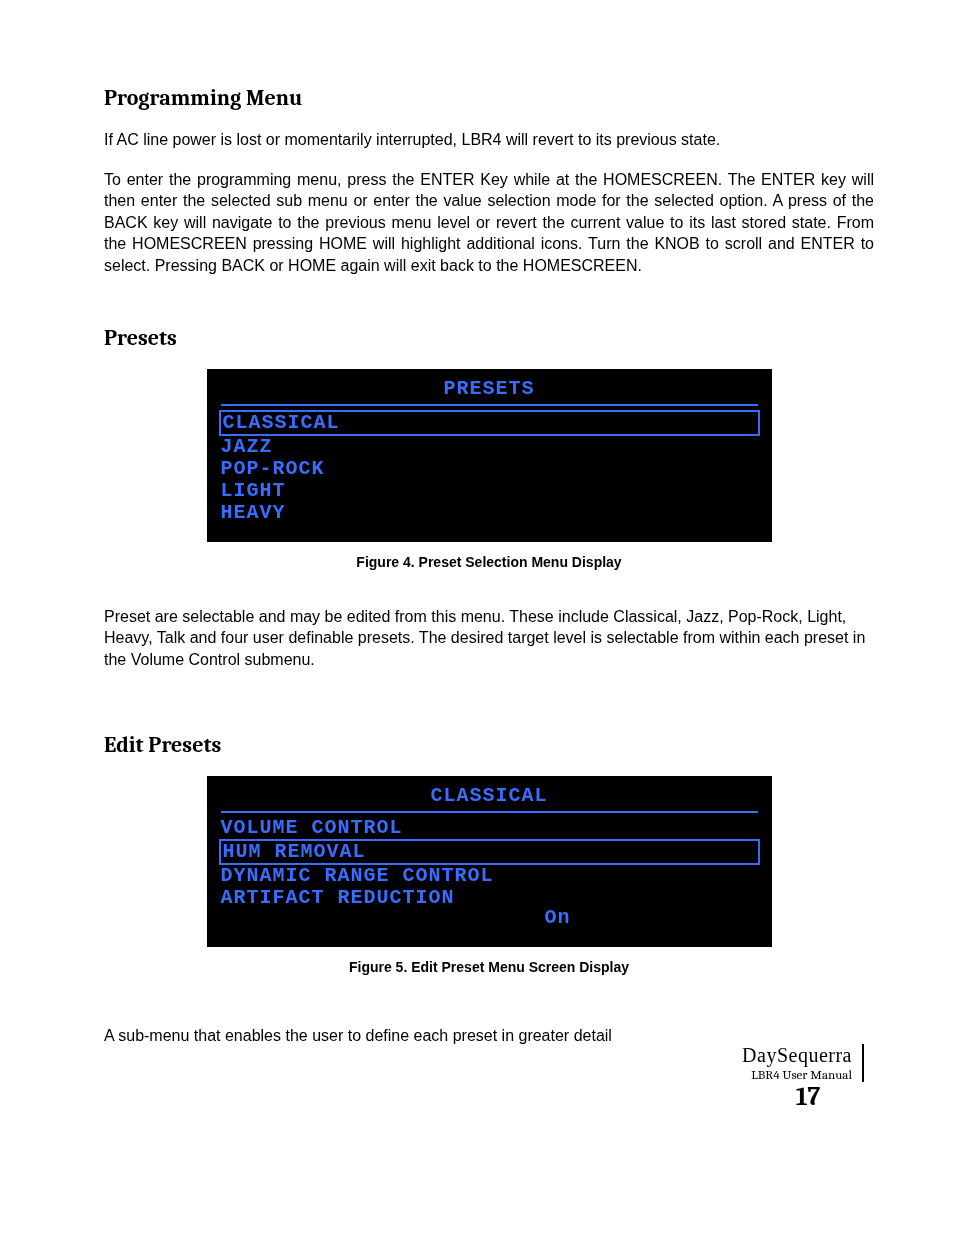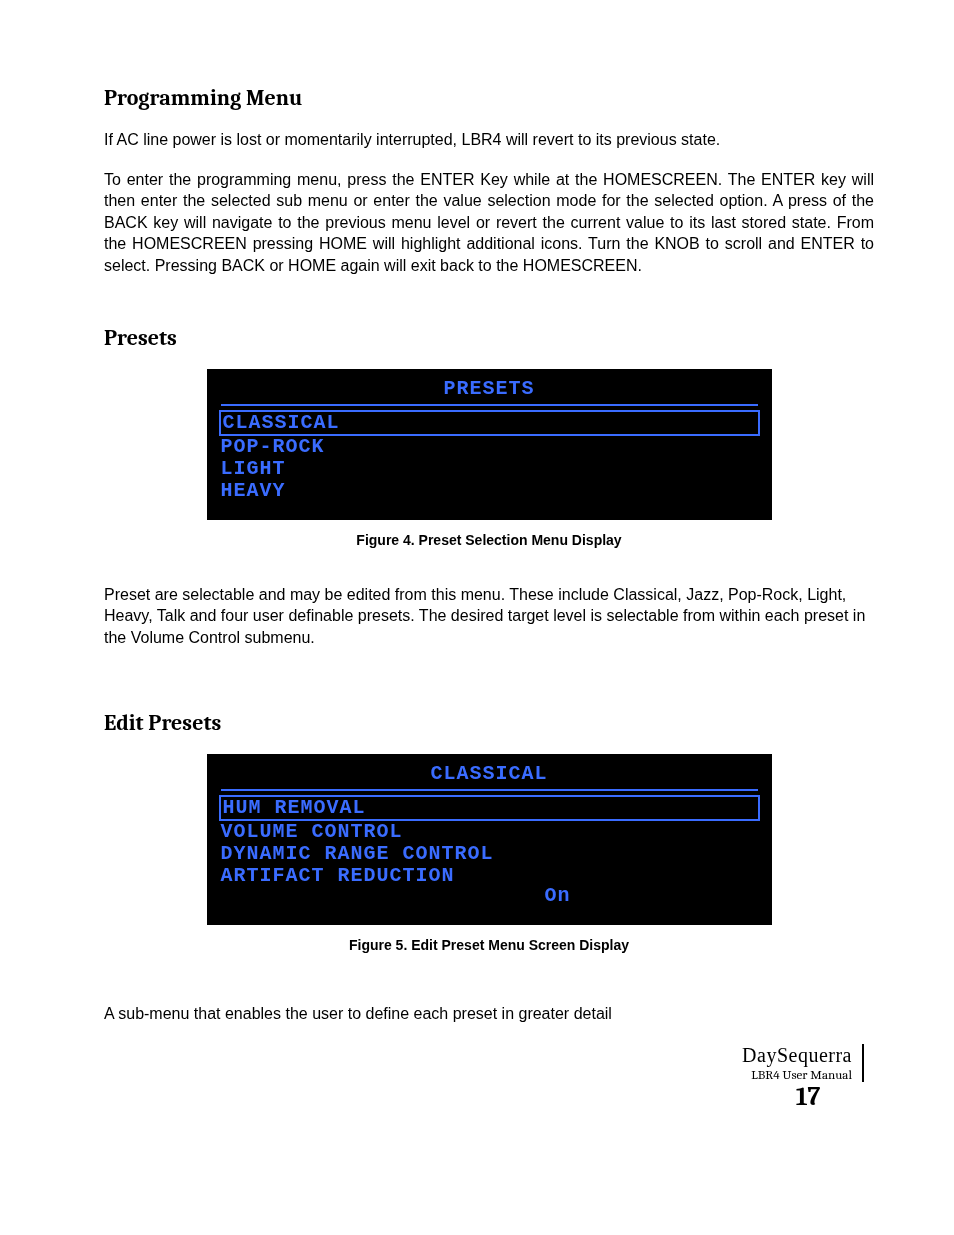--- a/index.html
+++ b/index.html
@@ -116,20 +116,23 @@
 
   <h2 class="section">Presets</h2>
 
   <div class="display">
     <div class="display-title">PRESETS</div>
     <div class="menu-list">
       <div class="menu-item selected">
         <span class="label">CLASSICAL</span>
       </div>
       <div class="menu-item">
+        <span class="label">JAZZ</span>
+      </div>
+      <div class="menu-item">
         <span class="label">POP-ROCK</span>
       </div>
       <div class="menu-item">
         <span class="label">LIGHT</span>
       </div>
       <div class="menu-item">
         <span class="label">HEAVY</span>
       </div>
     </div>
   </div>
@@ -138,25 +141,25 @@
   <p class="body">Preset are selectable and may be edited from this menu.  These include Classical, Jazz, Pop-Rock, Light, Heavy, Talk and four user definable presets.  The desired target level is selectable from within each preset in the Volume Control submenu.</p>
 
   <div class="spacer-md"></div>
   <div class="spacer-sm"></div>
 
   <h2 class="section">Edit Presets</h2>
 
   <div class="display">
     <div class="display-title">CLASSICAL</div>
     <div class="menu-list">
+      <div class="menu-item">
+        <span class="label">VOLUME CONTROL</span>
+      </div>
       <div class="menu-item selected">
         <span class="label">HUM REMOVAL</span>
-      </div>
-      <div class="menu-item">
-        <span class="label">VOLUME CONTROL</span>
       </div>
       <div class="menu-item">
         <span class="label">DYNAMIC RANGE CONTROL</span>
       </div>
       <div class="menu-item">
         <span class="label">ARTIFACT REDUCTION</span>
         <span class="value">On</span>
       </div>
     </div>
   </div>

